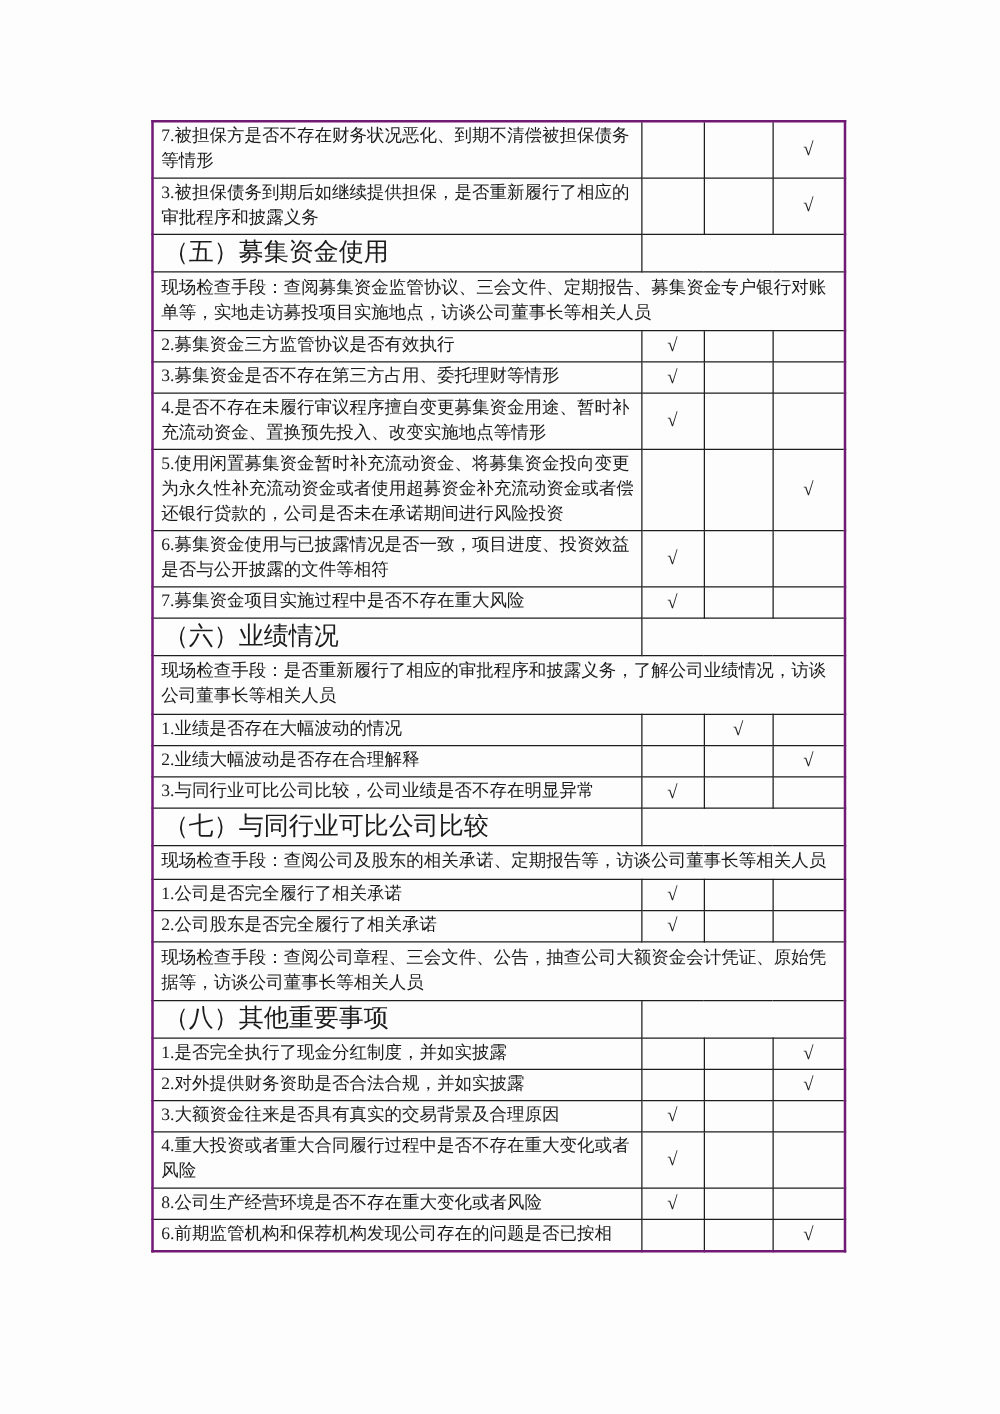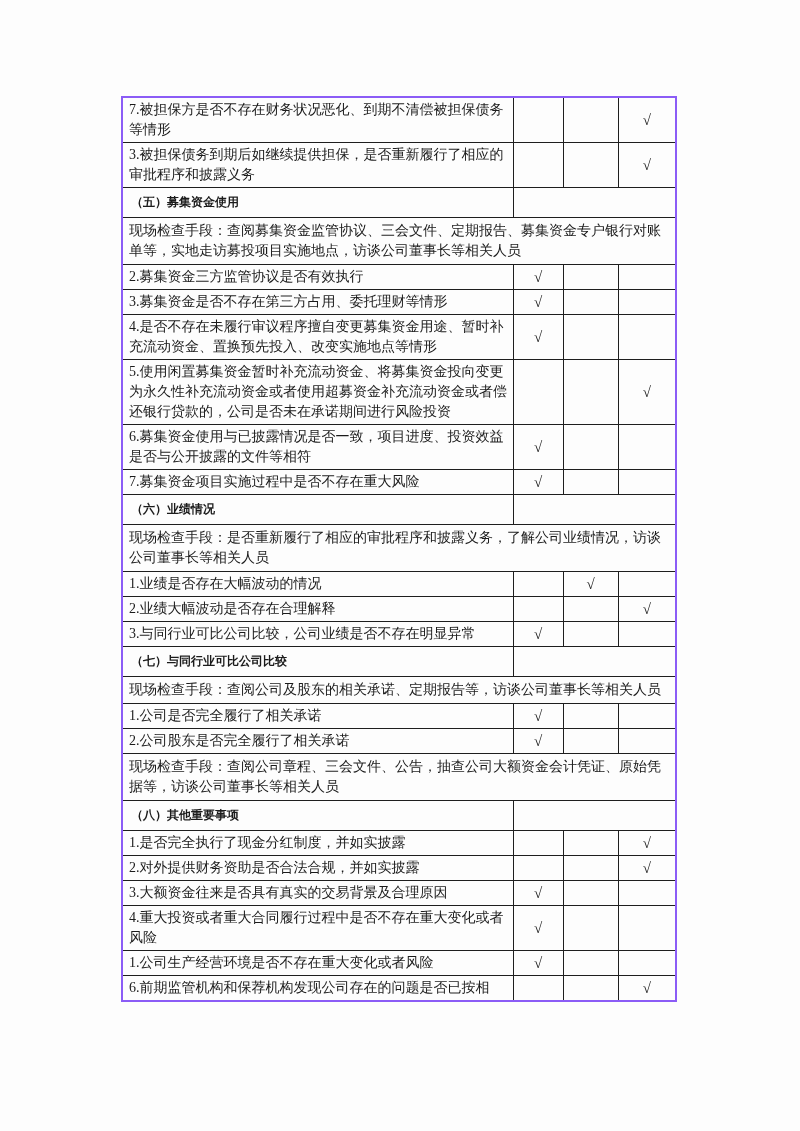--- a/index.html
+++ b/index.html
@@ -14,43 +14,43 @@
   }
   .doc-page {
     position: absolute;
     left: 121px;
     top: 96px;
   }
   table.checklist {
     border-collapse: collapse;
     table-layout: fixed;
     width: 556px;
-    border: 2px solid #8b5cf6;
+    border: 2px solid #701a75;
   }
   col.col-text { width: 391px; }
   col.col-c1   { width: 50px; }
   col.col-c2   { width: 55px; }
   col.col-c3   { width: 58px; }
   td {
     border: 1px solid #1e1e1e;
     font-size: 14px;
     line-height: 20px;
     padding: 2px 4px 2px 6px;
     vertical-align: middle;
     word-break: break-all;
   }
   td.check-cell {
     text-align: center;
     padding: 2px 0;
     font-size: 15px;
     color: #222;
   }
   td.section-cell {
-    font-weight: bold;
-    font-size: 12px;
+    font-weight: normal;
+    font-size: 20px;
     line-height: 21px;
     padding: 4px 4px 4px 8px;
   }
   td.method-cell {
     padding: 3px 4px 3px 6px;
     margin-left: 13px;
   }
 </style>
 </head>
 <body>
@@ -188,21 +188,21 @@
           <td class="check-cell"></td>
           <td class="check-cell"></td>
         </tr>
         <tr>
           <td class="item-cell">4.重大投资或者重大合同履行过程中是否不存在重大变化或者风险</td>
           <td class="check-cell">√</td>
           <td class="check-cell"></td>
           <td class="check-cell"></td>
         </tr>
         <tr>
-          <td class="item-cell">1.公司生产经营环境是否不存在重大变化或者风险</td>
+          <td class="item-cell">8.公司生产经营环境是否不存在重大变化或者风险</td>
           <td class="check-cell">√</td>
           <td class="check-cell"></td>
           <td class="check-cell"></td>
         </tr>
         <tr>
           <td class="item-cell">6.前期监管机构和保荐机构发现公司存在的问题是否已按相</td>
           <td class="check-cell"></td>
           <td class="check-cell"></td>
           <td class="check-cell">√</td>
         </tr>

